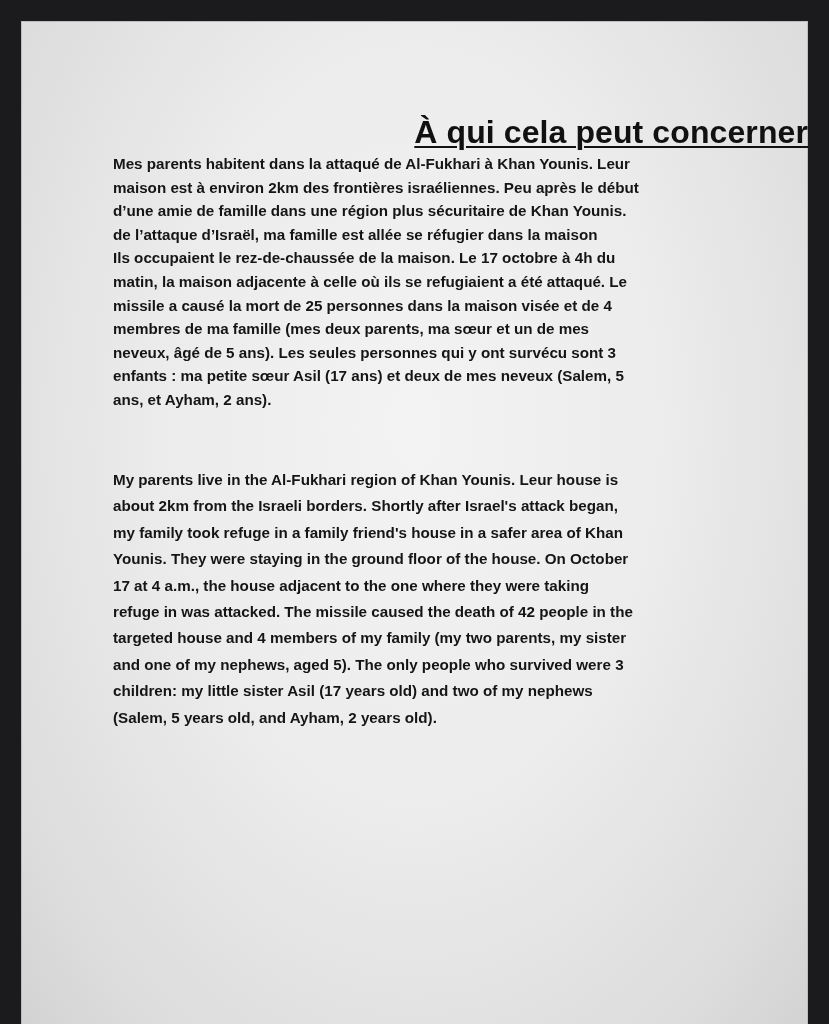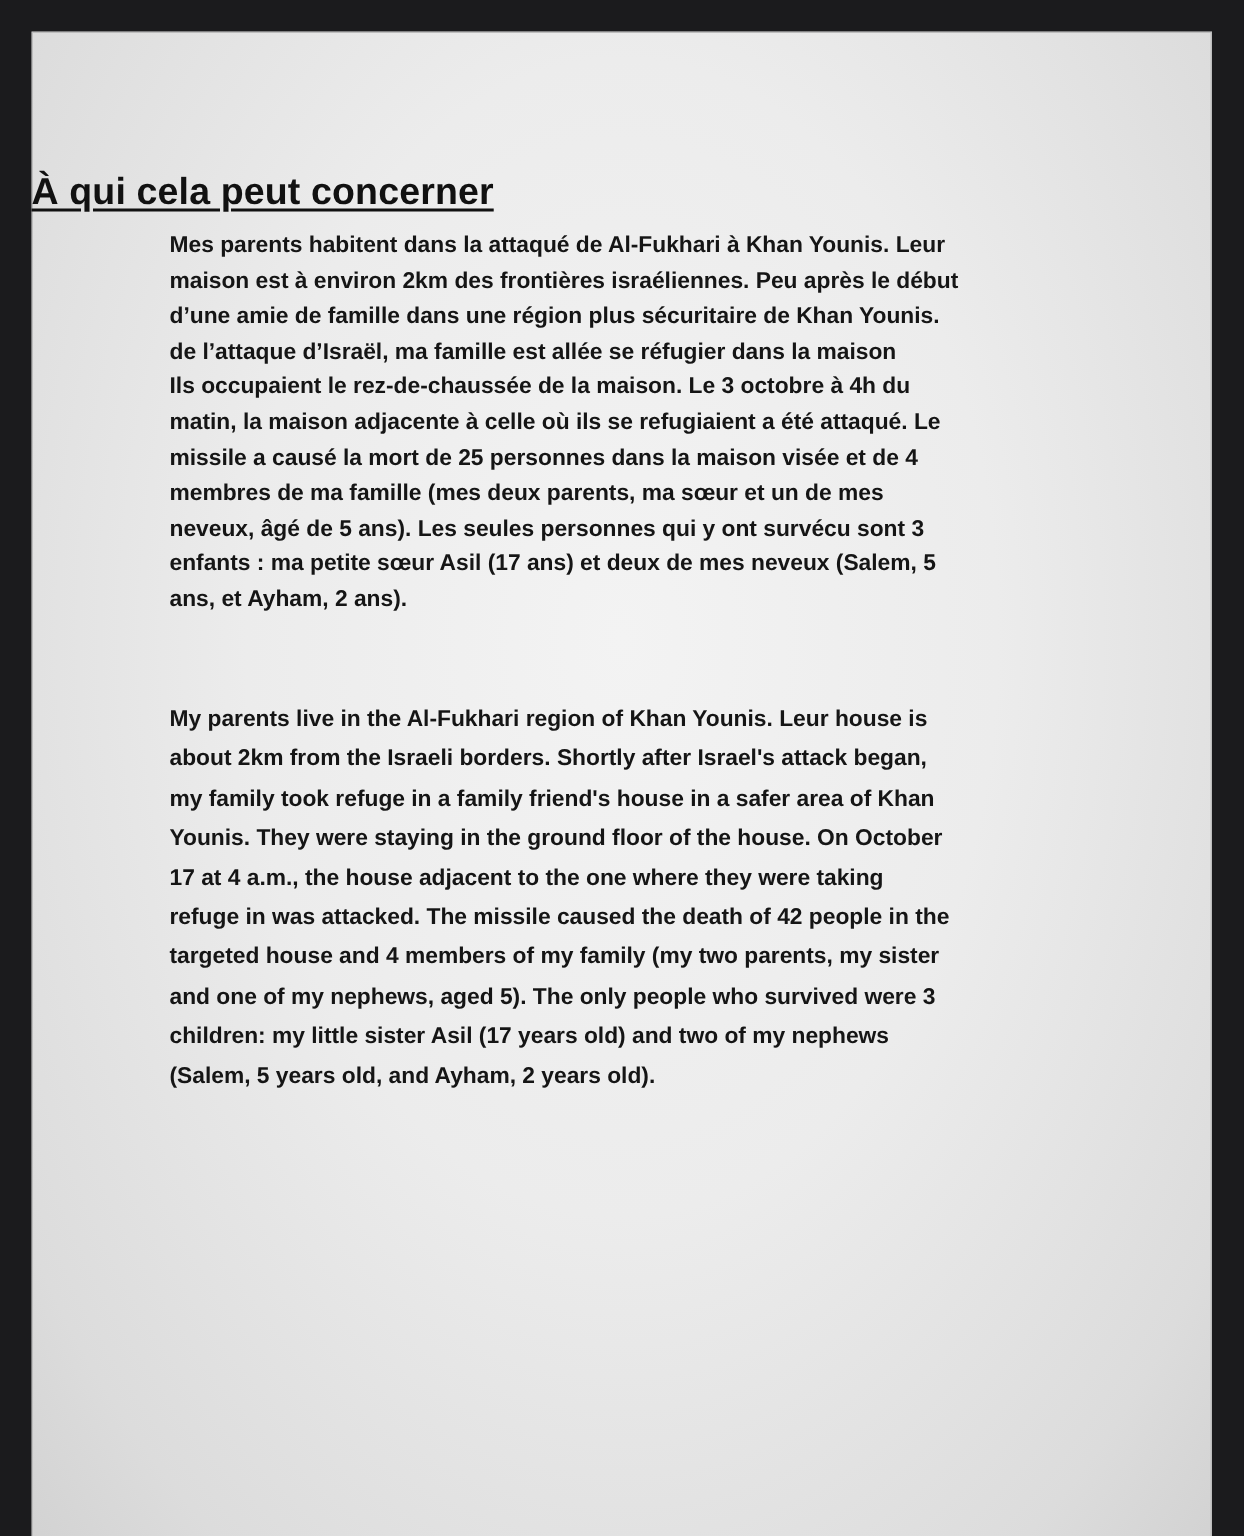--- a/index.html
+++ b/index.html
@@ -22,24 +22,24 @@
     top: 21px;
     width: 787px;
     height: 1010px;
     background: radial-gradient(ellipse at 50% 40%, #f3f3f3 0%, #ececec 45%, #dcdcdc 85%, #d2d2d2 100%);
     box-shadow: inset 0 0 0 1px #bdbdbd;
   }
   .heading {
     position: absolute;
     left: 0;
     width: 787px;
-    text-align: left;
+    text-align: right;
     font-family: "Liberation Sans", sans-serif;
     font-weight: bold;
-    font-size: 25px;
+    font-size: 32px;
     color: #111;
     margin: 0;
     letter-spacing: 0.1px;
   }
   .heading span {
     text-decoration: underline;
     text-decoration-thickness: 2px;
     text-underline-offset: 3px;
   }
   .h-fr { top: 93px; }
@@ -67,21 +67,21 @@
 <div class="frame">
   <div class="page">
 
     <h1 class="heading h-fr"><span>À qui cela peut concerner</span></h1>
 
     <p class="para p-fr">
       <span class="line">Mes parents habitent dans la attaqué de Al-Fukhari à Khan Younis. Leur</span>
       <span class="line">maison est à environ 2km des frontières israéliennes. Peu après le début</span>
       <span class="line">d’une amie de famille dans une région plus sécuritaire de Khan Younis.</span>
       <span class="line">de l’attaque d’Israël, ma famille est allée se réfugier dans la maison</span>
-      <span class="line">Ils occupaient le rez-de-chaussée de la maison. Le 3 octobre à 4h du</span>
+      <span class="line">Ils occupaient le rez-de-chaussée de la maison. Le 17 octobre à 4h du</span>
       <span class="line">matin, la maison adjacente à celle où ils se refugiaient a été attaqué. Le</span>
       <span class="line">missile a causé la mort de 25 personnes dans la maison visée et de 4</span>
       <span class="line">membres de ma famille (mes deux parents, ma sœur et un de mes</span>
       <span class="line">neveux, âgé de 5 ans). Les seules personnes qui y ont survécu sont 3</span>
       <span class="line">enfants : ma petite sœur Asil (17 ans) et deux de mes neveux (Salem, 5</span>
       <span class="line">ans, et Ayham, 2 ans).</span>
     </p>
 
 
     <p class="para p-en">

